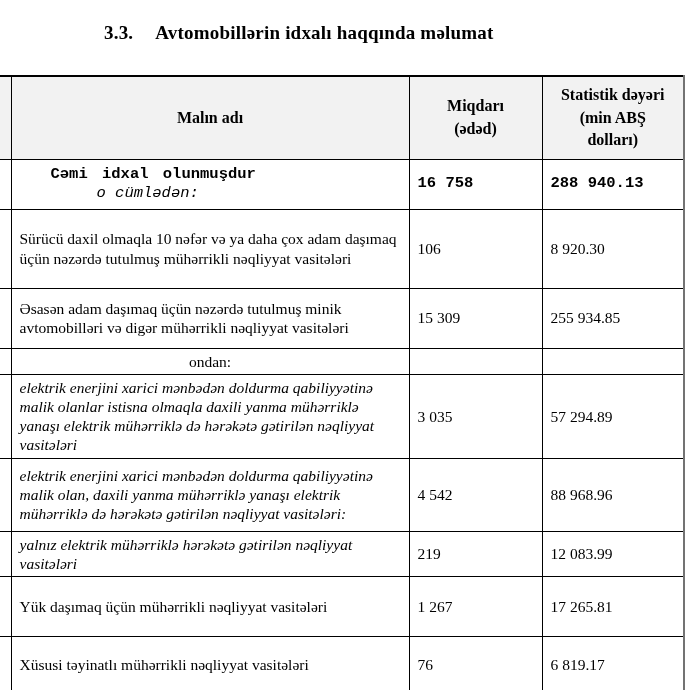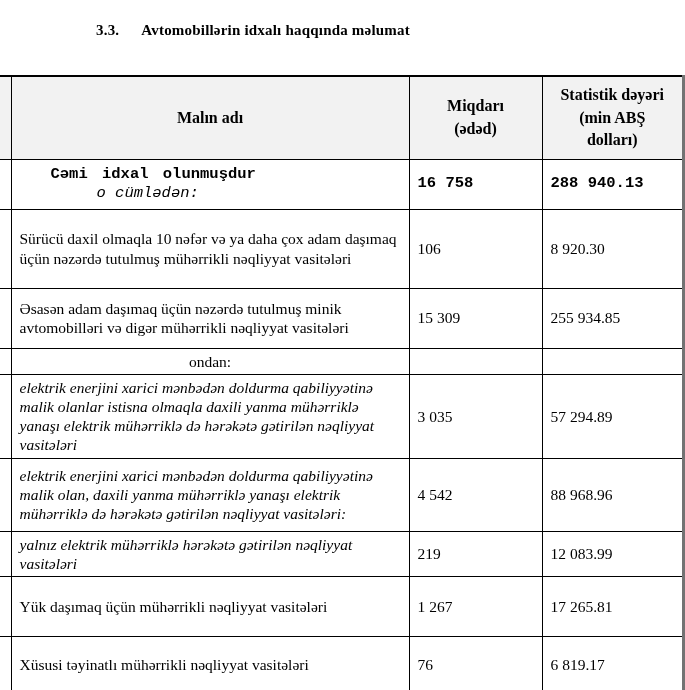--- a/index.html
+++ b/index.html
@@ -1,41 +1,41 @@
 <!DOCTYPE html>
 <html><head>
 <meta charset="utf-8">
 <style>
   html,body{margin:0;padding:0;background:#fff;}
   .page{
     position:relative;width:685px;height:690px;background:#ffffff;
     font-family:"Liberation Serif","DejaVu Serif",serif;color:#000;overflow:hidden;
   }
   .heading{
-    position:absolute;top:22px;left:96px;font-size:15px;font-weight:bold;
+    position:absolute;top:22px;left:104px;font-size:19px;font-weight:bold;
     white-space:nowrap;letter-spacing:0.2px;
   }
   .heading .num{margin-right:22px;}
   table.import{
     position:absolute;top:75px;left:0;width:684px;
     border-collapse:collapse;table-layout:fixed;
   }
   table.import col.c-sliver{width:11px;}
   table.import col.c-name{width:398px;}
   table.import col.c-qty{width:133px;}
   table.import col.c-val{width:142px;}
 
   table.import th,table.import td{
     border:1.5px solid #000;
     font-size:15.5px;line-height:1.24;vertical-align:middle;
     padding:3px 8px;box-sizing:border-box;overflow:hidden;
   }
   
   table.import th:first-child,table.import td:first-child{border-left:none;}
-  table.import th:last-child,table.import td:last-child{border-right:4px solid #737373;}
+  table.import th:last-child,table.import td:last-child{border-right:2px solid #737373;}
   table.import thead th{border-top:2.5px solid #000;}
   table.import tr.last td{border-bottom:2px solid #000;}
   table.import tr.last td.num{border-bottom:4px solid #000;}
 
   table.import thead th{
     background:#f2f2f2;font-weight:bold;text-align:center;
     font-size:16px;line-height:1.4;
   }
   .pre{white-space:pre-line;}
   td.name{text-align:left;padding:4px 10px 4px 15px;}

